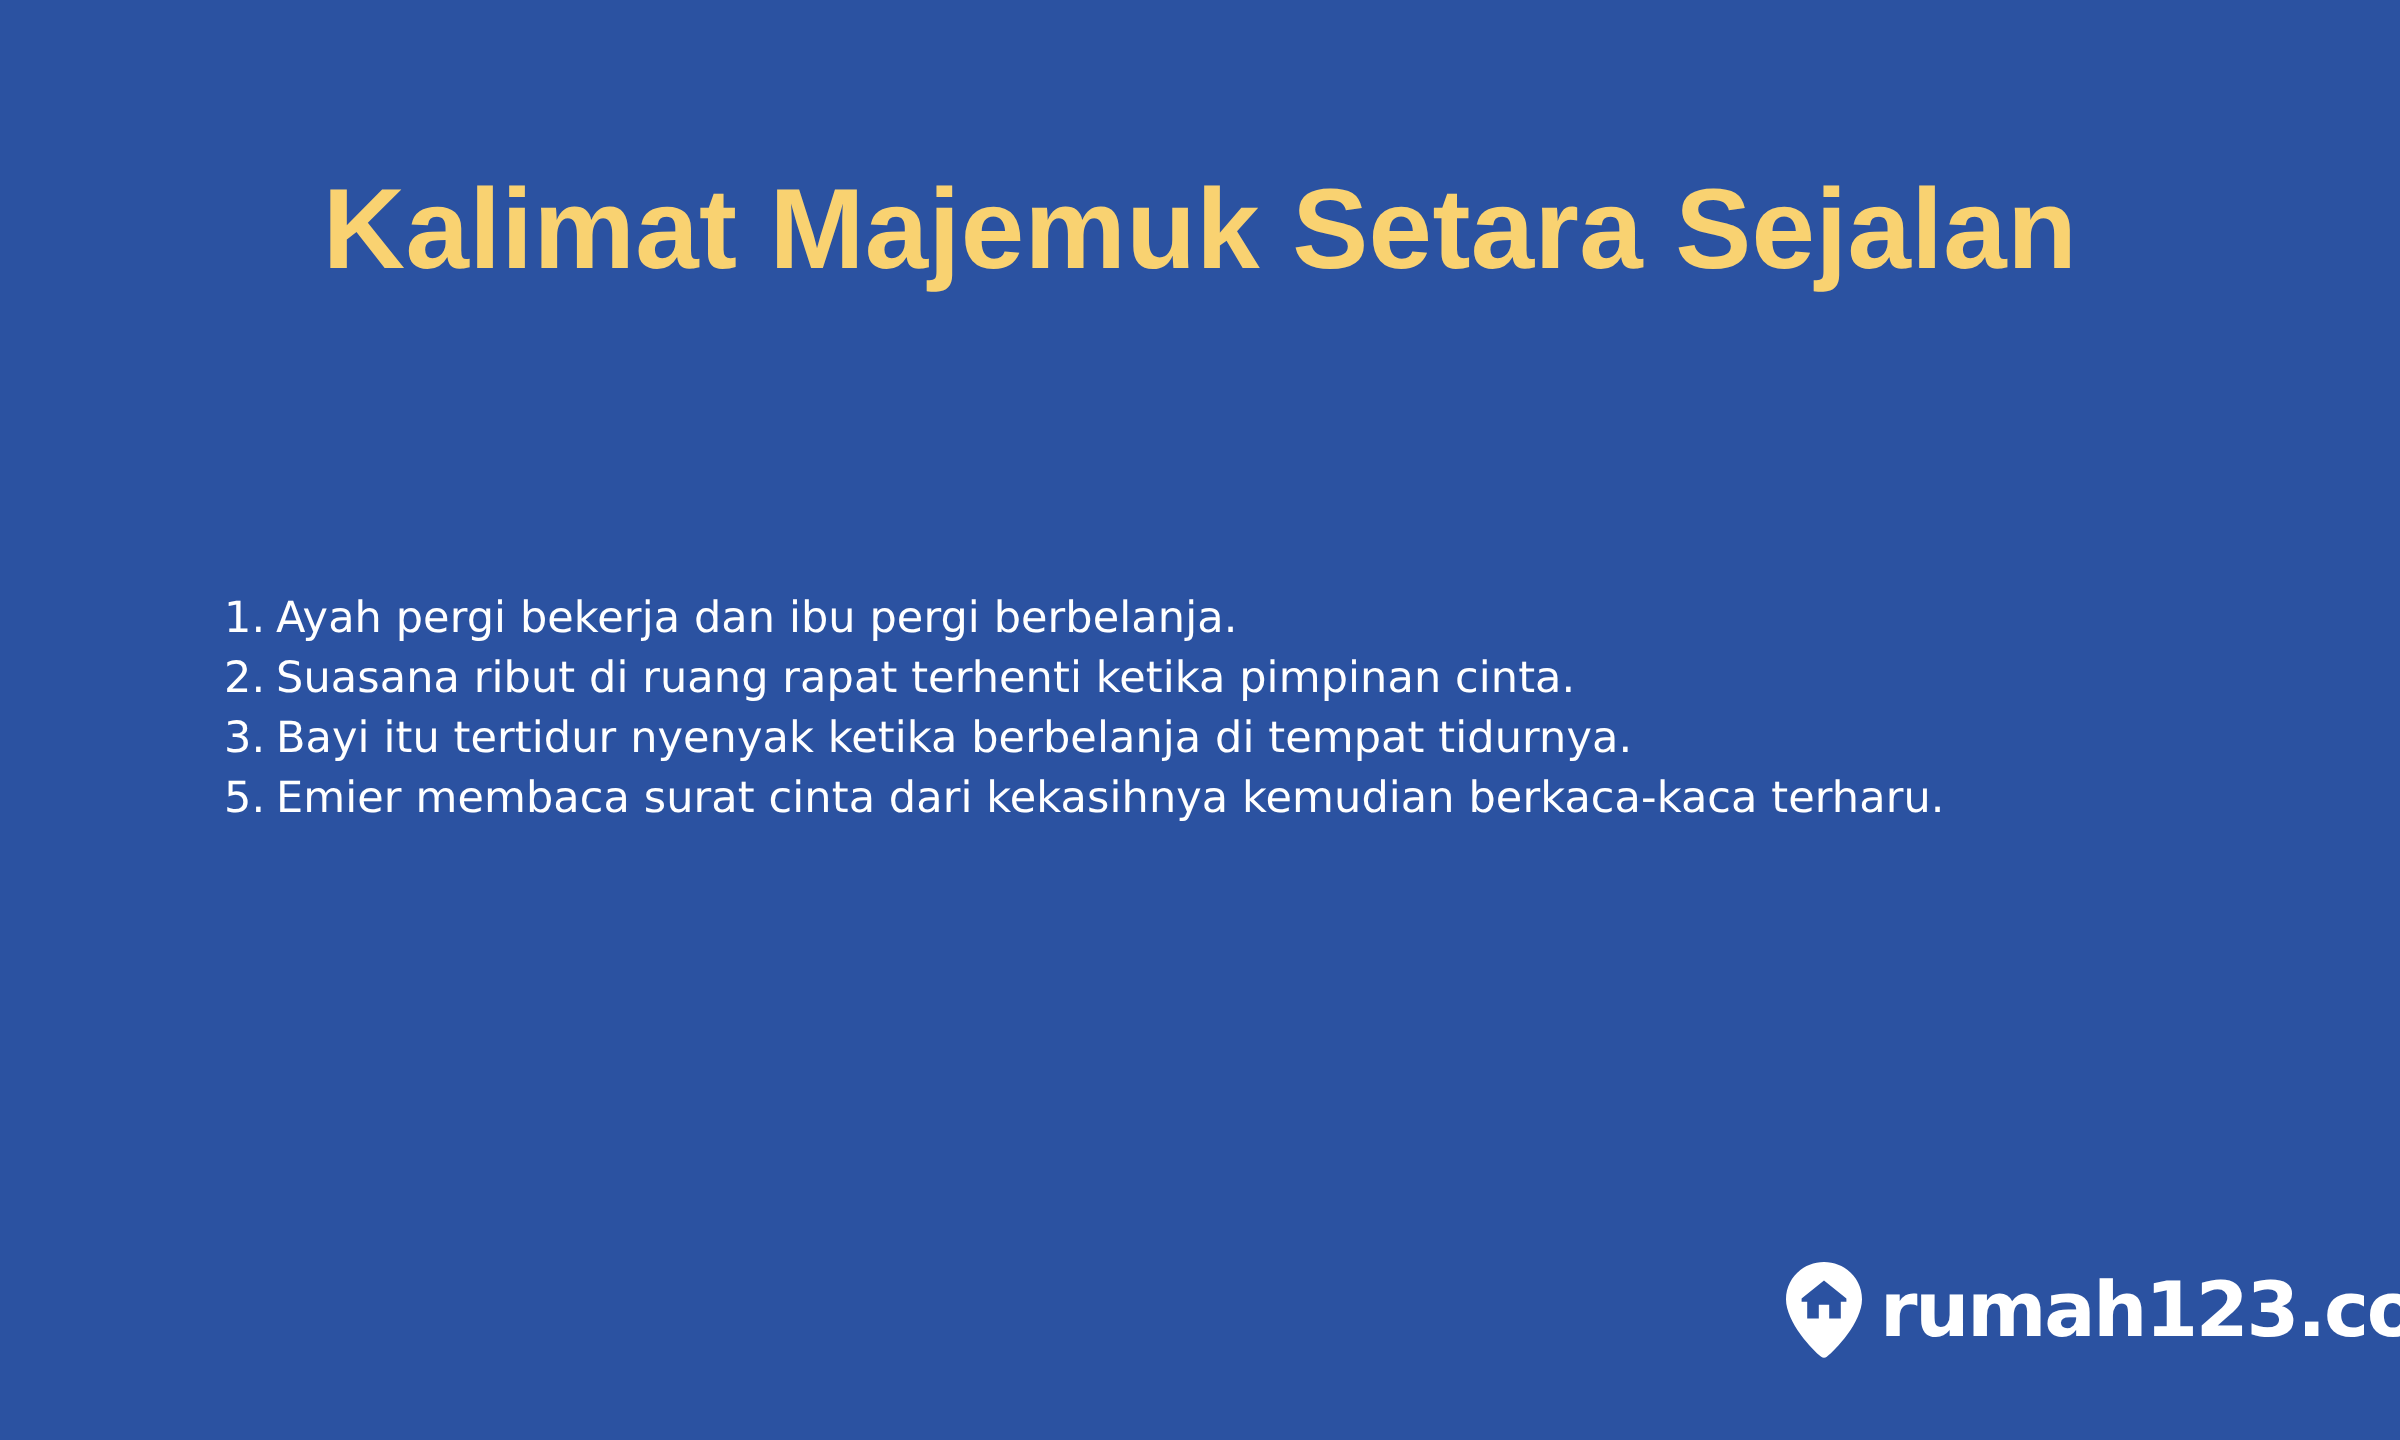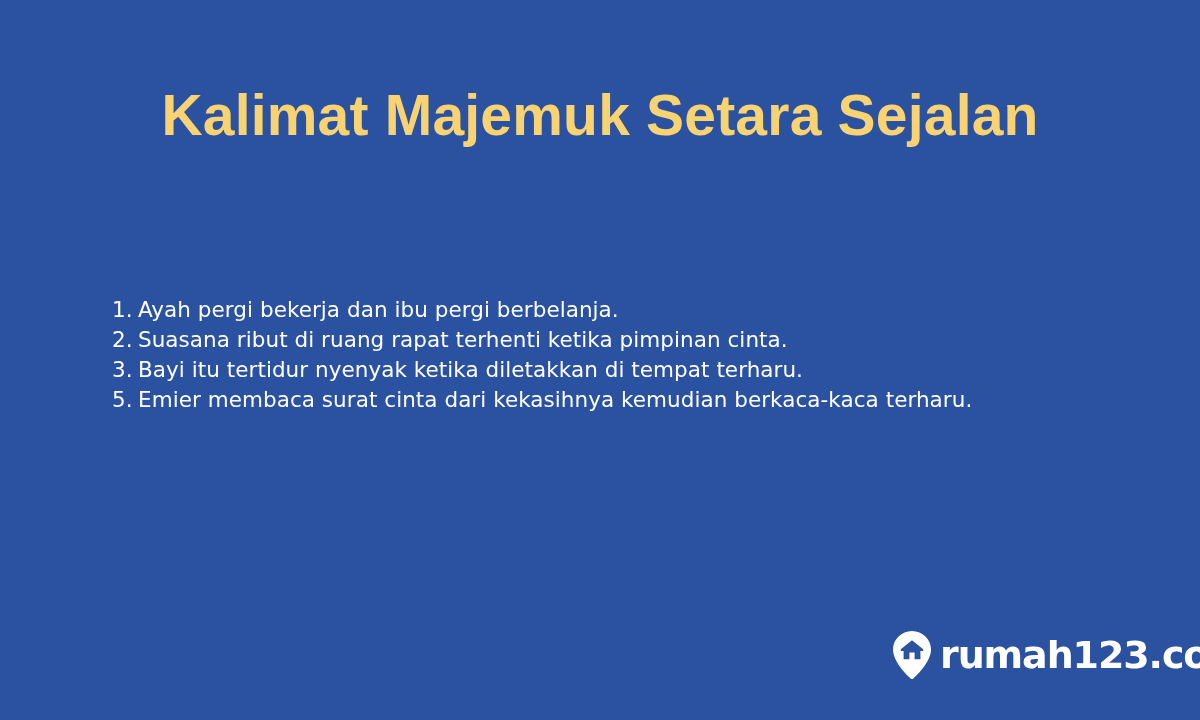--- a/index.html
+++ b/index.html
@@ -87,21 +87,21 @@
   <div class="slide-title">Kalimat Majemuk Setara Sejalan</div>
 
   <ul class="content-list">
     <li>
       <span class="li-num">1.</span><span>Ayah pergi bekerja dan ibu pergi berbelanja.</span>
     </li>
     <li>
       <span class="li-num">2.</span><span>Suasana ribut di ruang rapat terhenti ketika pimpinan cinta.</span>
     </li>
     <li>
-      <span class="li-num">3.</span><span>Bayi itu tertidur nyenyak ketika diletakkan di tempat terharu.</span>
+      <span class="li-num">3.</span><span>Bayi itu tertidur nyenyak ketika berbelanja di tempat tidurnya.</span>
     </li>
     <li>
       <span class="li-num">5.</span><span>Emier membaca surat cinta dari kekasihnya kemudian berkaca-kaca terharu.</span>
     </li>
   </ul>
 
   <div class="brand-logo">
     <svg class="brand-pin" viewBox="0 0 38 48">
       <path d="M19 0 C8.5 0 0 8.3 0 18.6 C0 30.2 13.4 44.1 17.6 47.4 C18.4 48.1 19.6 48.1 20.4 47.4 C24.6 44.1 38 30.2 38 18.6 C38 8.3 29.5 0 19 0 Z" fill="#ffffff"></path>
       <path d="M19 9.2 L30.2 18.3 L30.2 19.9 L27.4 19.9 L27.4 28.2 L21.6 28.2 L21.6 21.4 L16.4 21.4 L16.4 28.2 L10.6 28.2 L10.6 19.9 L7.8 19.9 L7.8 18.3 Z" fill="#2b52a1"></path>

